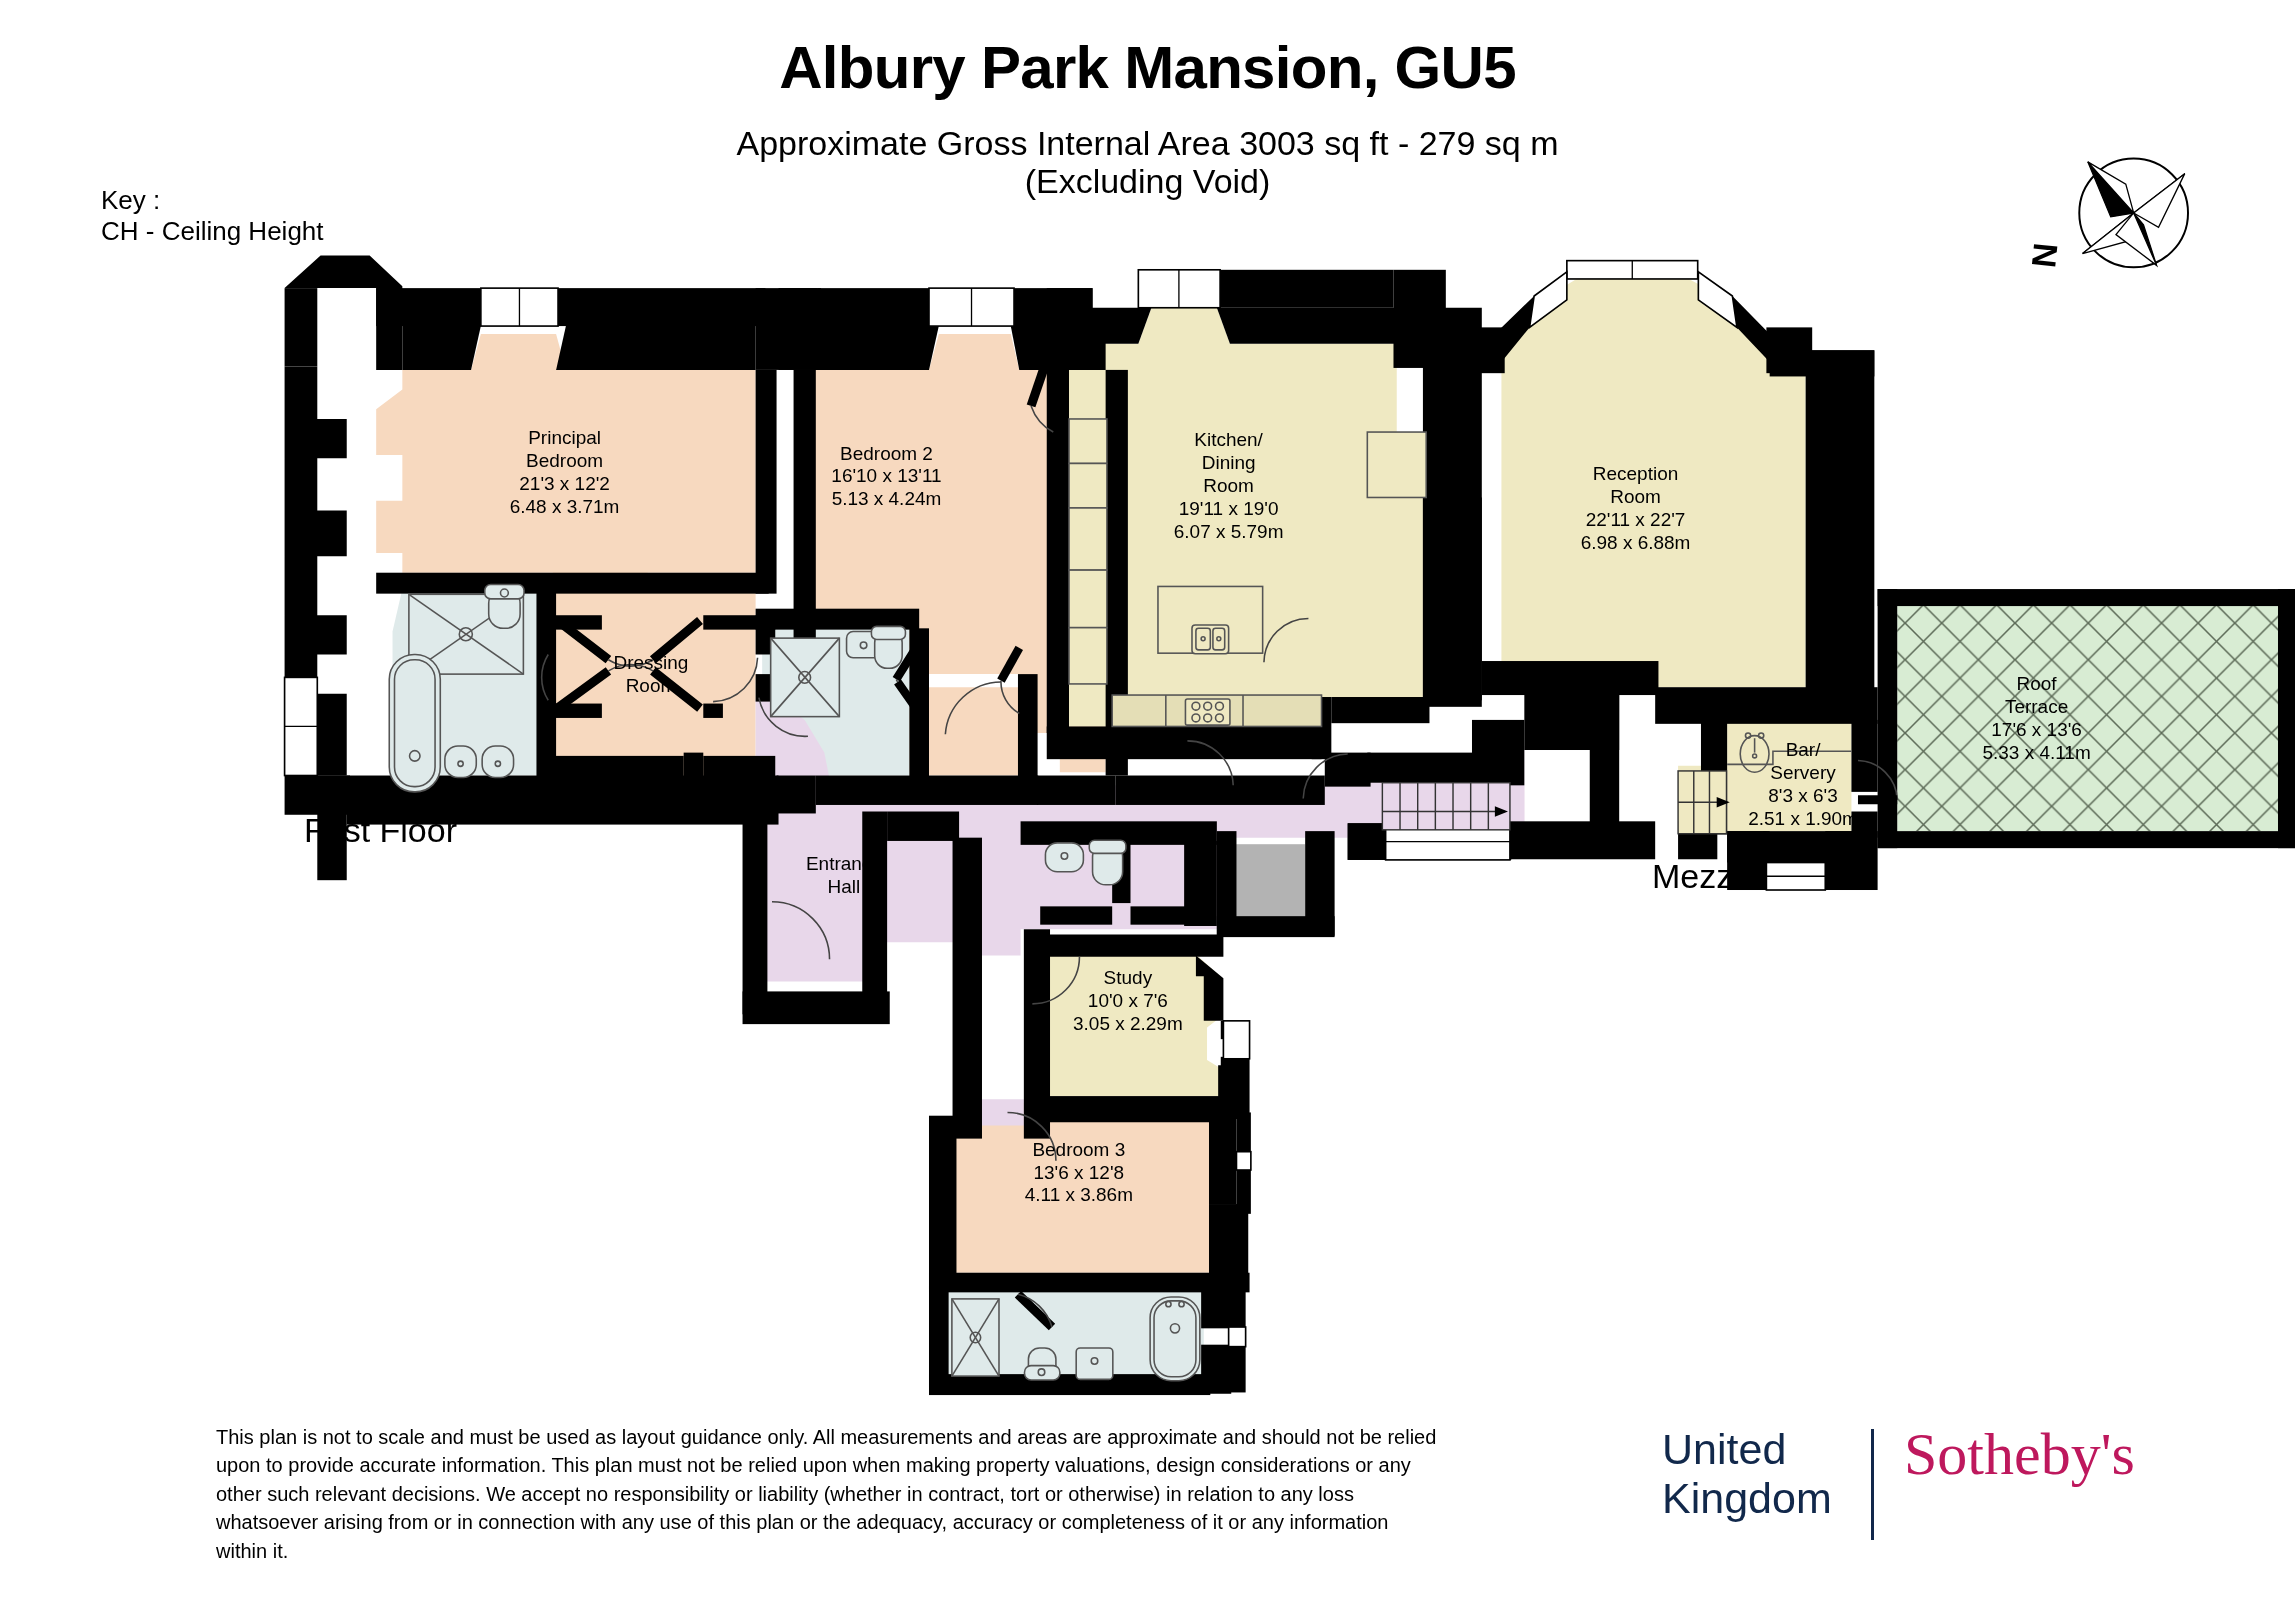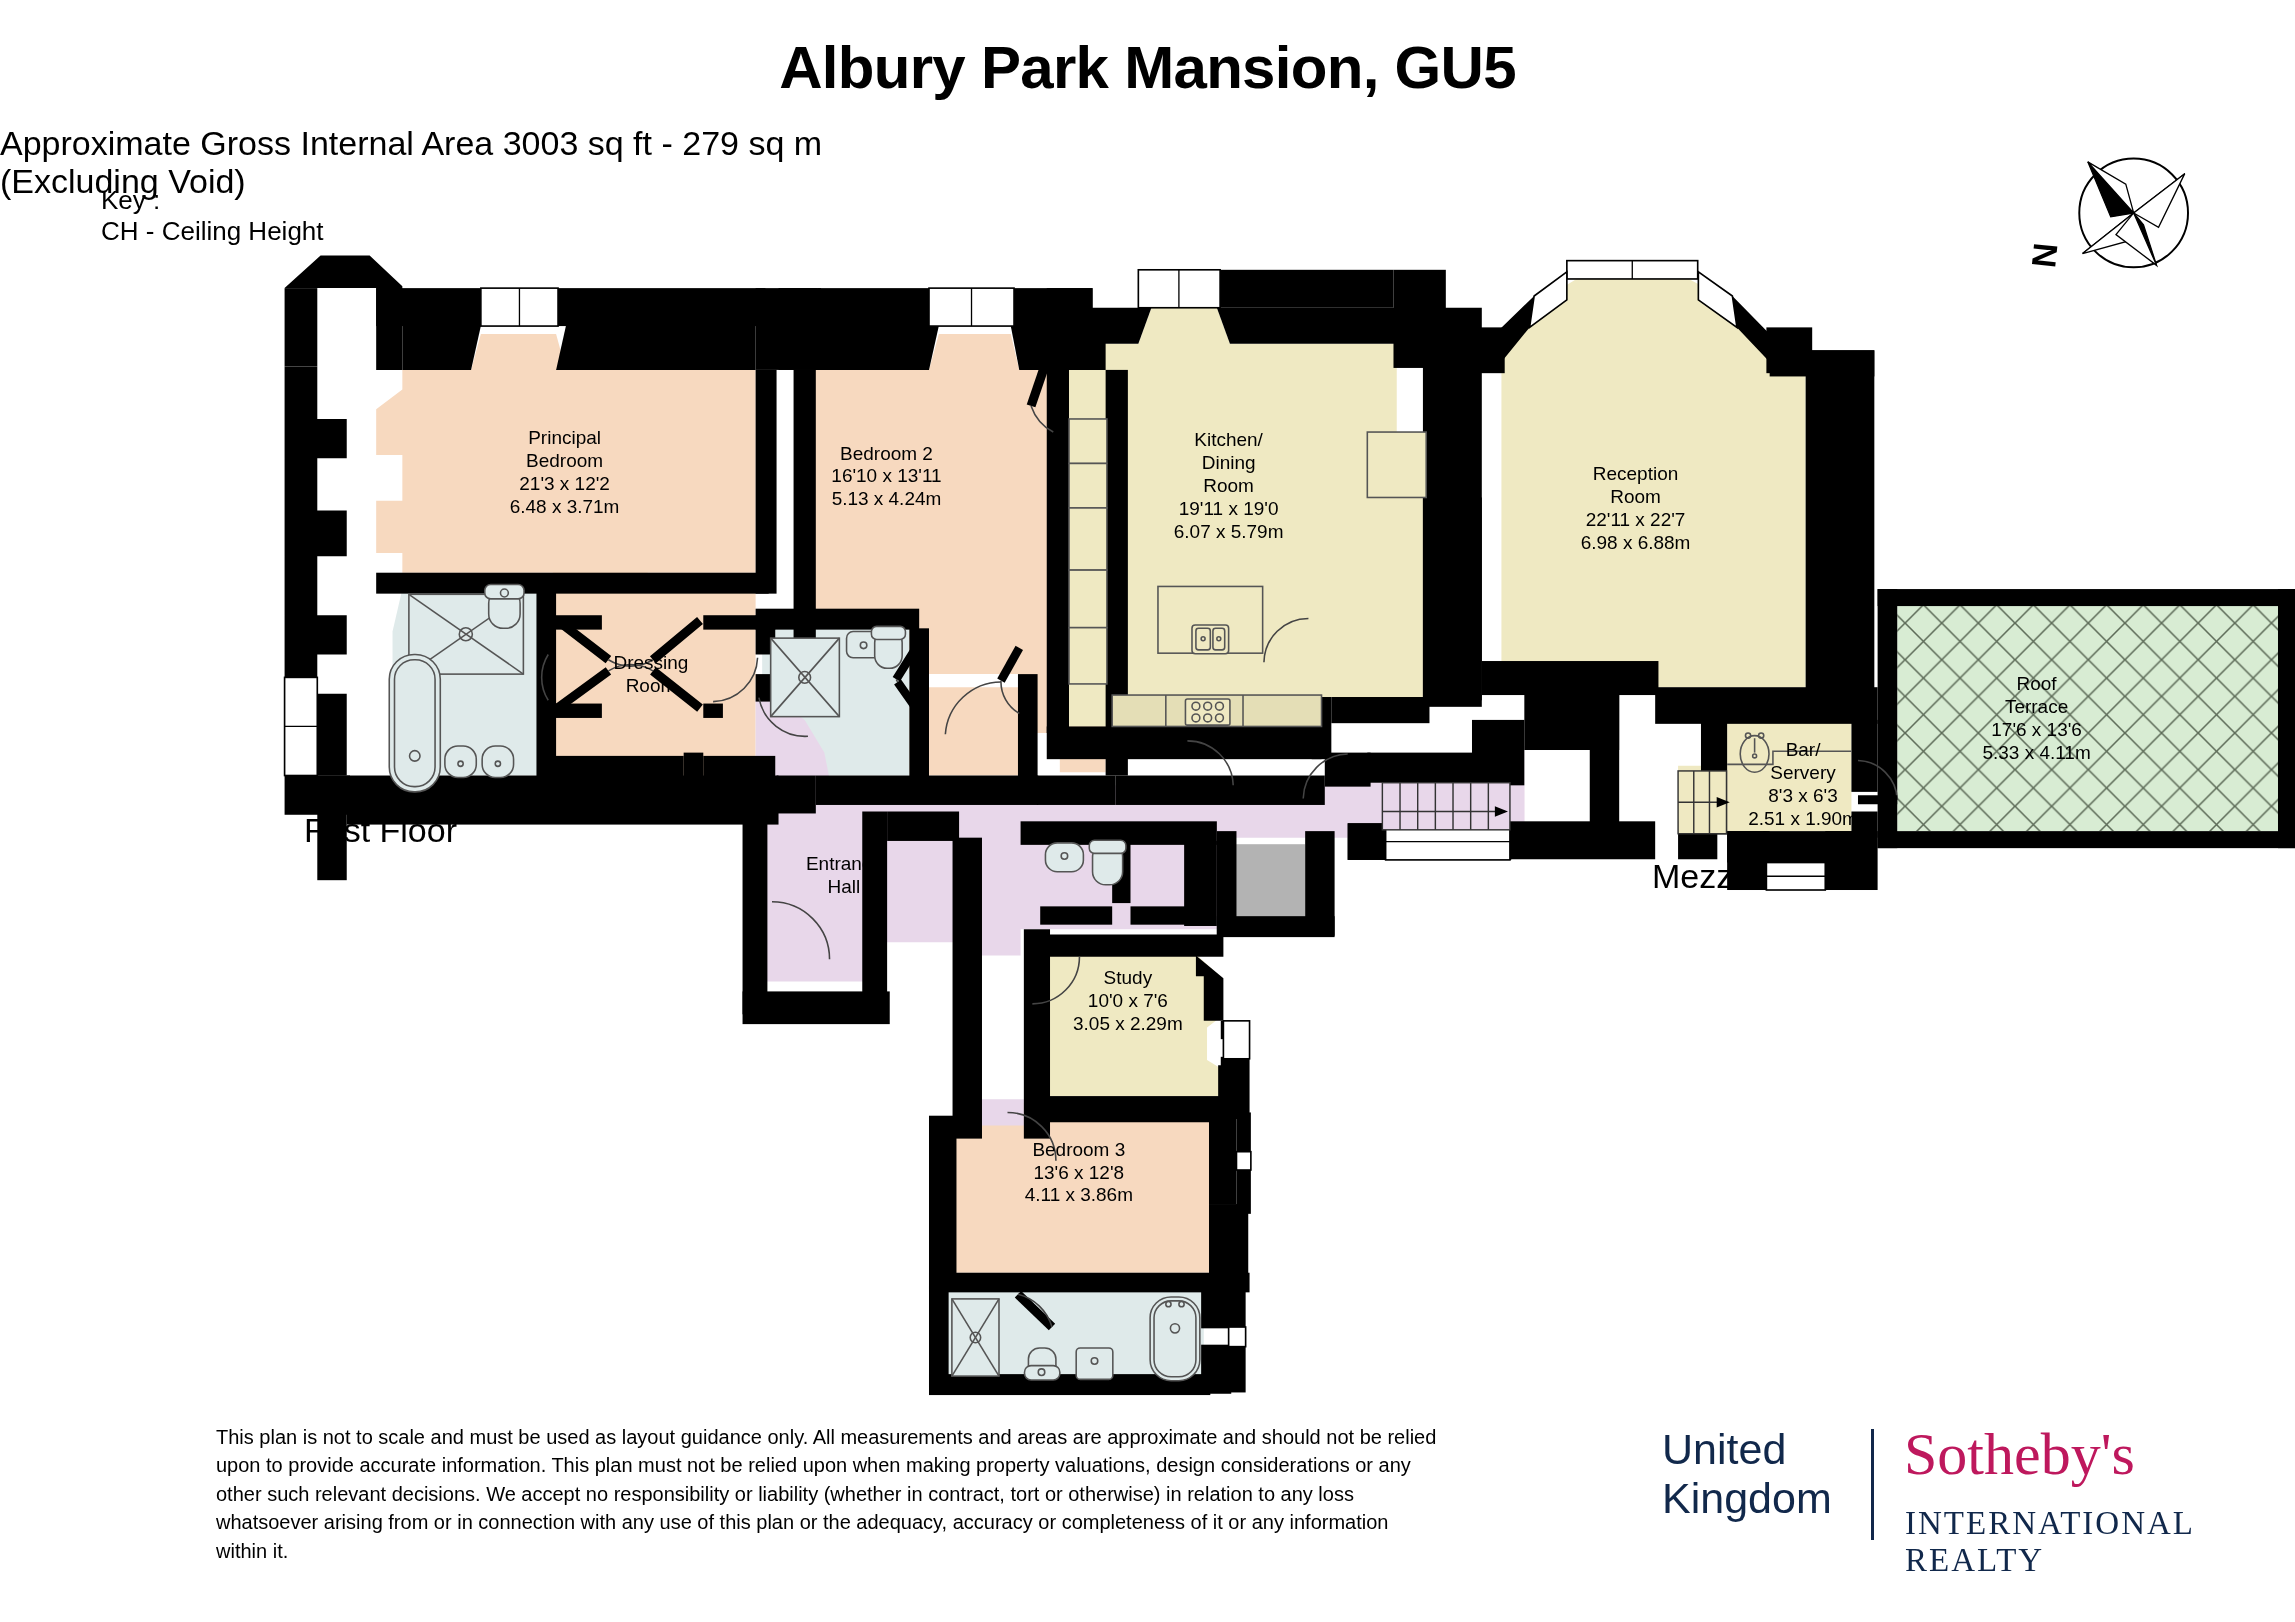--- a/index.html
+++ b/index.html
@@ -3,21 +3,21 @@
 <meta charset="utf-8">
 <style>
   html,body{margin:0;padding:0;background:#ffffff;}
   body{width:2295px;height:1623px;position:relative;
        font-family:"Liberation Sans","DejaVu Sans",sans-serif;color:#000;}
   .page{position:absolute;inset:0;border-radius:7px;}
 
   
   .title{position:absolute;left:0;right:0;top:33px;text-align:center;
          font-size:60px;font-weight:bold;letter-spacing:-0.7px;}
-  .subtitle{position:absolute;left:0;right:0;top:124px;
+  .subtitle{position:absolute;left:0;right:0;top:124px;text-align:center;
             font-size:34px;line-height:1.12;font-weight:400;}
 
   
   .key{position:absolute;left:73px;top:185px;font-size:26px;line-height:1.18;margin-left:28px;}
 
   
   .floor-label{position:absolute;font-size:34px;}
   #first-floor-label{left:304px;top:811px;}
   #mezzanine-label{left:1652px;top:857px;}
 
@@ -585,17 +585,16 @@
 
   <div class="disclaimer">This plan is not to scale and must be used as layout guidance only. All measurements and areas are approximate and should not be relied upon to provide accurate information. This plan must not be relied upon when making property valuations, design considerations or any other such relevant decisions. We accept no responsibility or liability (whether in contract, tort or otherwise) in relation to any loss whatsoever arising from or in connection with any use of this plan or the adequacy, accuracy or completeness of it or any information within it.</div>
 
   <div class="logo">
     <div class="logo-uk">
       <div>United</div>
       <div>Kingdom</div>
     </div>
     <div class="logo-div"></div>
     <div class="logo-soth">Sotheby's</div>
-    <div class="logo-ir">INTERNATIONAL REALTY</div>
   </div>
 
 </div>
 
 
 </body></html>

